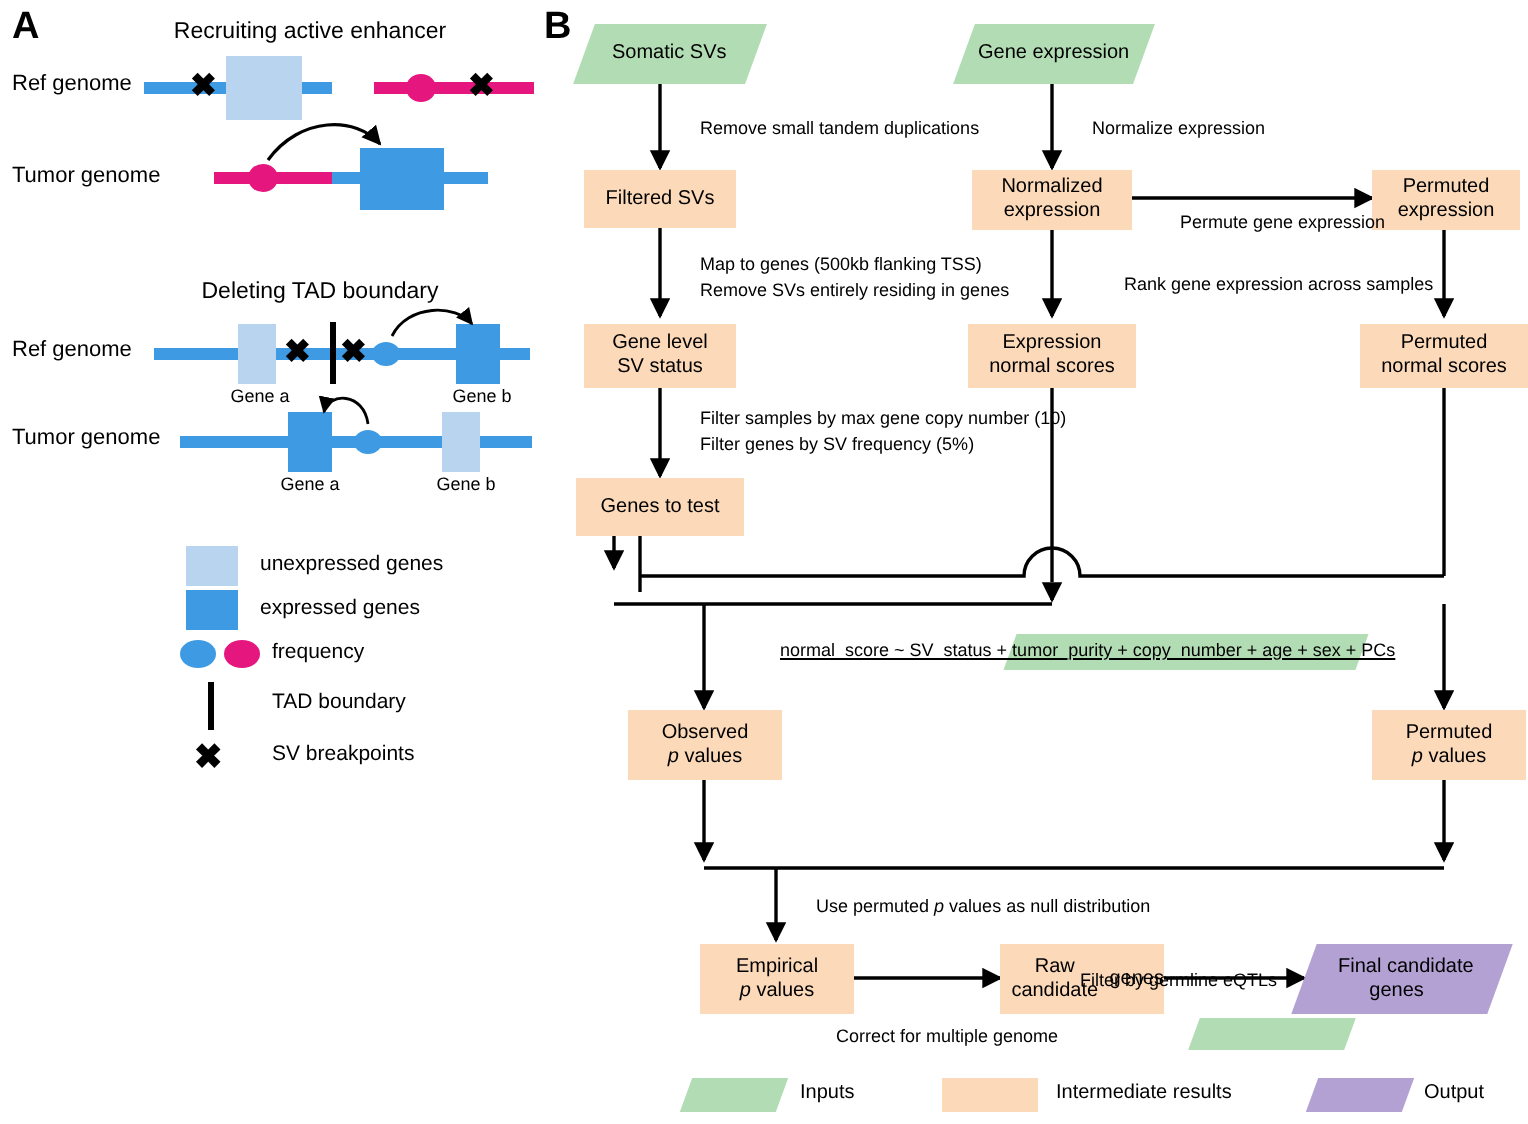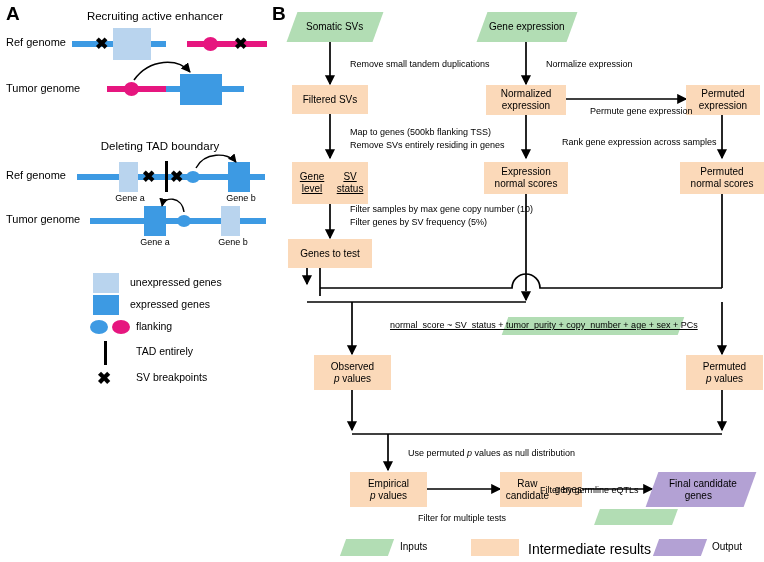--- a/index.html
+++ b/index.html
@@ -103,24 +103,24 @@
   <div class="abs cap" style="left:203px;top:237px;width:60px;">Gene b</div>
 
   <div class="gene-off" style="left:93px;top:273px;width:26px;height:20px;"></div>
   <div class="abs leg-txt" style="left:130px;top:276px;">unexpressed genes</div>
 
   <div class="gene-on" style="left:93px;top:295px;width:26px;height:20px;"></div>
   <div class="abs leg-txt" style="left:130px;top:298px;">expressed genes</div>
 
   <div class="enh-blue" style="left:90px;top:320px;width:18px;height:14px;"></div>
   <div class="enh-pink" style="left:112px;top:320px;width:18px;height:14px;"></div>
-  <div class="abs leg-txt" style="left:136px;top:320px;">flanking</div>
+  <div class="abs leg-txt" style="left:136px;top:320px;">frequency</div>
 
   <div class="tadbar" style="left:104px;top:341px;width:3px;height:24px;"></div>
-  <div class="abs leg-txt" style="left:136px;top:345px;">TAD entirely</div>
+  <div class="abs leg-txt" style="left:136px;top:345px;">TAD boundary</div>
 
   <div class="xmark" style="left:97px;top:370px;font-size:17px;">✖</div>
   <div class="abs leg-txt" style="left:136px;top:371px;">SV breakpoints</div>
 
   <div class="panel-label" style="left:272px;top:3px;">B</div>
 
   <svg width="764" height="562">
     <g stroke="#000" stroke-width="1.7" fill="none">
 
       <line x1="330" y1="42" x2="330" y2="84" marker-end="url(#ahFlow)"></line>
@@ -184,21 +184,21 @@
   <div class="node proc" style="left:486px;top:85px;width:80px;height:30px;flex-direction:column;">
     <span>Normalized</span>
     <span>expression</span>
   </div>
 
   <div class="node proc" style="left:686px;top:85px;width:74px;height:30px;flex-direction:column;">
     <span>Permuted</span>
     <span>expression</span>
   </div>
 
-  <div class="node proc" style="left:292px;top:162px;width:76px;height:42px;flex-direction:row;text-decoration:underline;">
+  <div class="node proc" style="left:292px;top:162px;width:76px;height:32px;flex-direction:column;">
     <span>Gene level</span>
     <span>SV status</span>
   </div>
 
   <div class="node proc" style="left:484px;top:162px;width:84px;height:32px;flex-direction:column;">
     <span>Expression</span>
     <span>normal scores</span>
   </div>
 
   <div class="node proc" style="left:680px;top:162px;width:84px;height:32px;flex-direction:column;">
@@ -242,27 +242,27 @@
   <div class="edge-lbl" style="left:338px;top:139px;">Remove SVs entirely residing in genes</div>
   <div class="edge-lbl" style="left:550px;top:136px;">Rank gene expression across samples</div>
   <div class="edge-lbl" style="left:338px;top:203px;">Filter samples by max gene copy number (10)</div>
   <div class="edge-lbl" style="left:338px;top:216px;">Filter genes by SV frequency (5%)</div>
 
   <div class="formula-bg" style="left:505px;top:317px;width:176px;height:18px;"></div>
   <div class="formula-txt" style="left:390px;top:320px;">normal_score ~ SV_status + tumor_purity + copy_number + age + sex + PCs</div>
 
   <div class="edge-lbl" style="left:396px;top:447px;">Use permuted <i>p</i> values as null distribution</div>
 
-  <div class="edge-lbl" style="left:406px;top:512px;">Filter for multiple tests</div>
+  <div class="edge-lbl" style="left:406px;top:512px;">Correct for multiple genome</div>
 
   <div class="hl-green" style="left:597px;top:509px;width:78px;height:16px;"></div>
   <div class="edge-lbl" style="left:528px;top:484px;">Filter by germline eQTLs</div>
 
   <div class="leg-sw-inp" style="left:343px;top:539px;width:48px;height:17px;"></div>
   <div class="abs leg-txt" style="left:400px;top:541px;font-size:10px;">Inputs</div>
 
   <div class="leg-sw-proc" style="left:471px;top:539px;width:48px;height:17px;"></div>
-  <div class="abs leg-txt" style="left:528px;top:541px;font-size:14px;">Intermediate results</div>
+  <div class="abs leg-txt" style="left:528px;top:541px;font-size:10px;">Intermediate results</div>
 
   <div class="leg-sw-out" style="left:656px;top:539px;width:48px;height:17px;"></div>
   <div class="abs leg-txt" style="left:712px;top:541px;font-size:10px;">Output</div>
 
 </div>
 
 </body></html>

